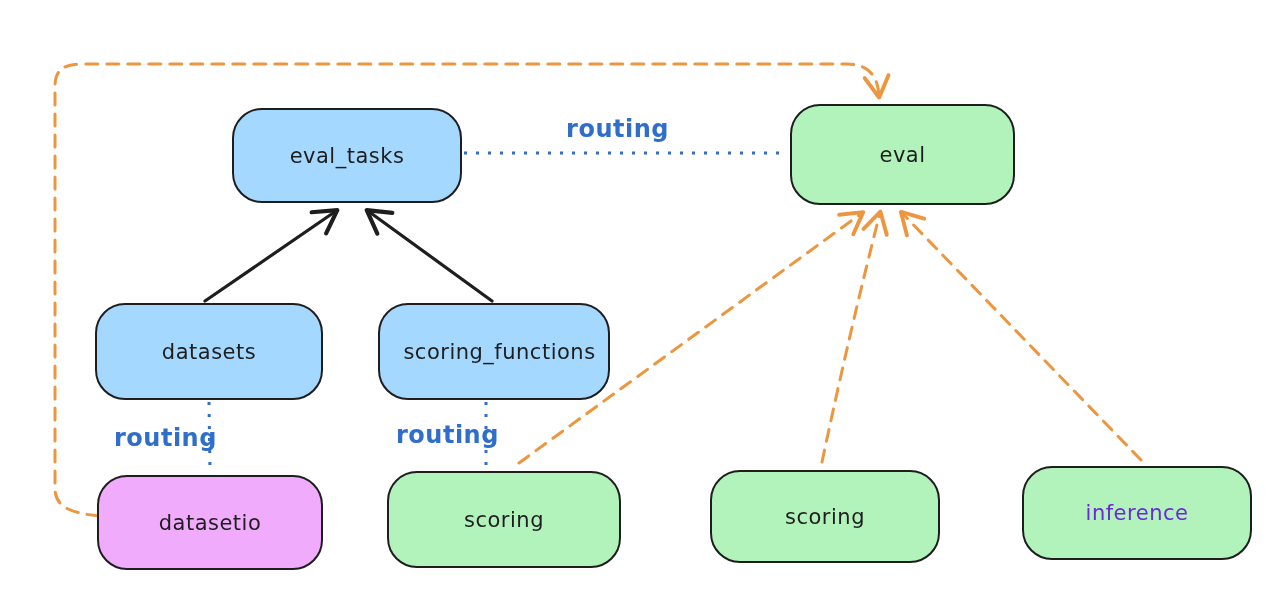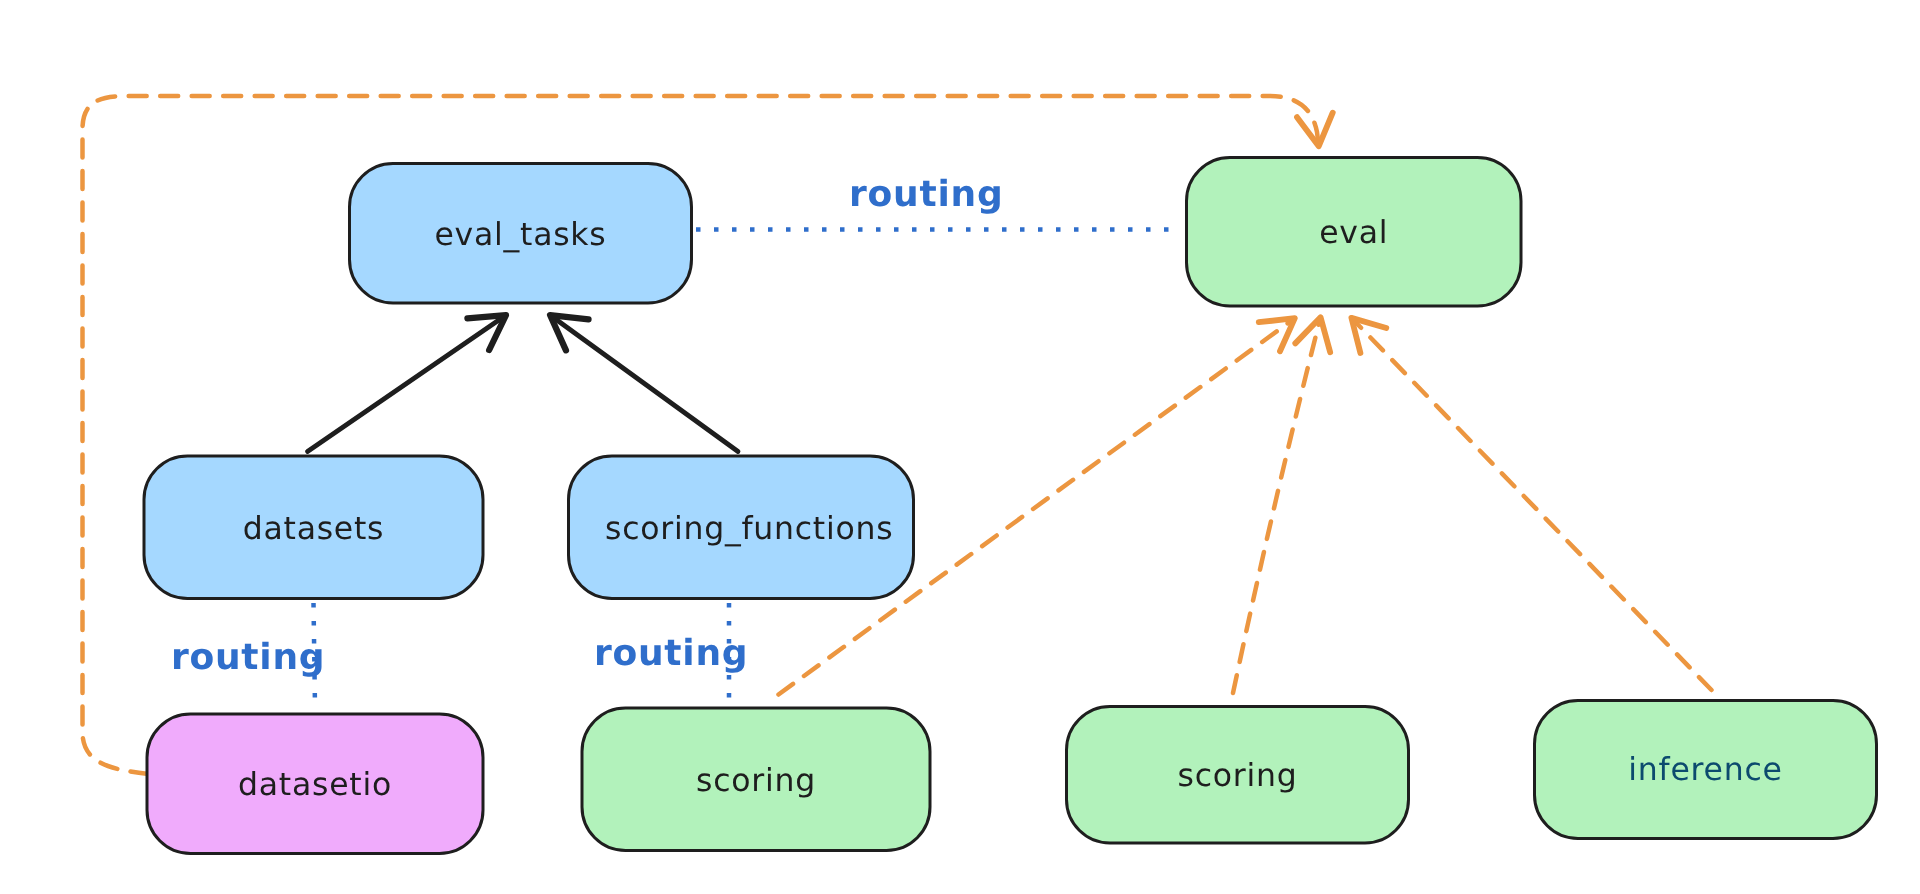--- a/index.html
+++ b/index.html
@@ -102,21 +102,21 @@
   </div>
 
   <div class="node n-scoring" style="background: rgb(178, 242, 187); border-color: rgb(30, 30, 30); color: rgb(30, 30, 30);">
     <span>scoring</span>
   </div>
 
   <div class="node n-agents" style="background: rgb(178, 242, 187); border-color: rgb(30, 30, 30); color: rgb(30, 30, 30);">
     <span>scoring</span>
   </div>
 
-  <div class="node n-inference" style="background: rgb(178, 242, 187); border-color: rgb(30, 30, 30); color: #0c4a6e;">
+  <div class="node n-inference" style="background: rgb(178, 242, 187); border-color: rgb(30, 30, 30); color: #6d28d9;">
     <span>inference</span>
   </div>
 
   <div class="edge-label el-top" style="color: rgb(47, 110, 203);">routing</div>
   <div class="edge-label el-left" style="color: rgb(47, 110, 203);">routing</div>
   <div class="edge-label el-mid" style="color: rgb(47, 110, 203);">routing</div>
 
 </div>
 
 </body></html>

